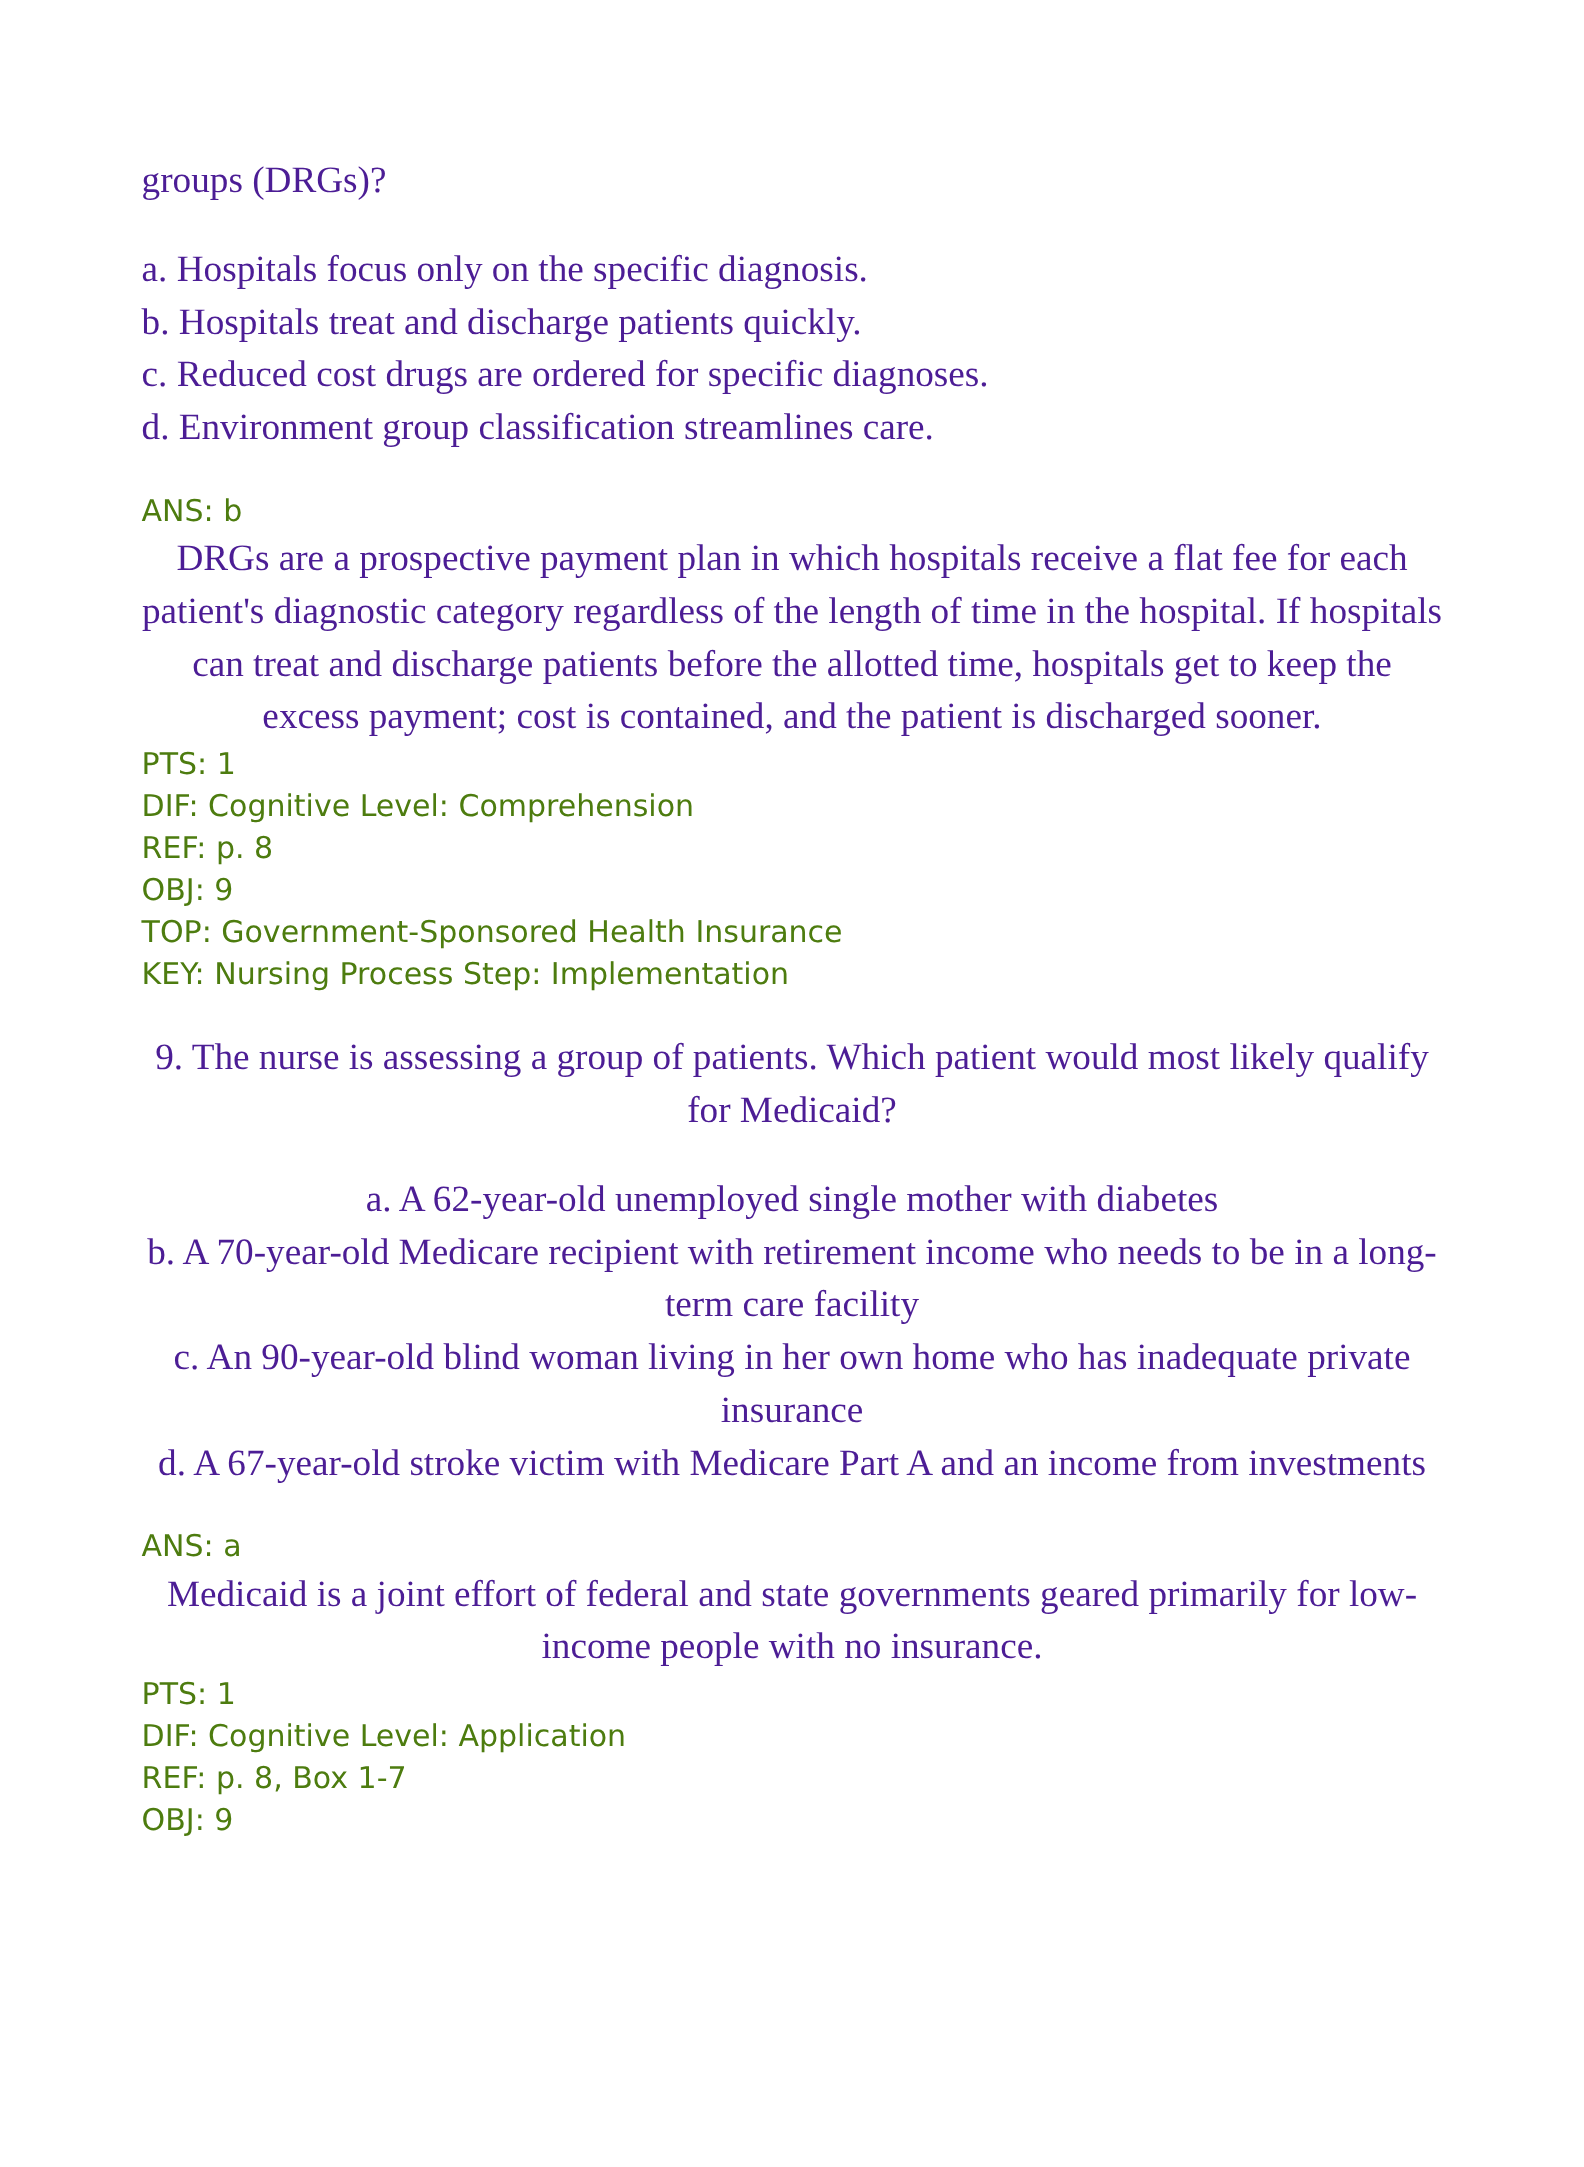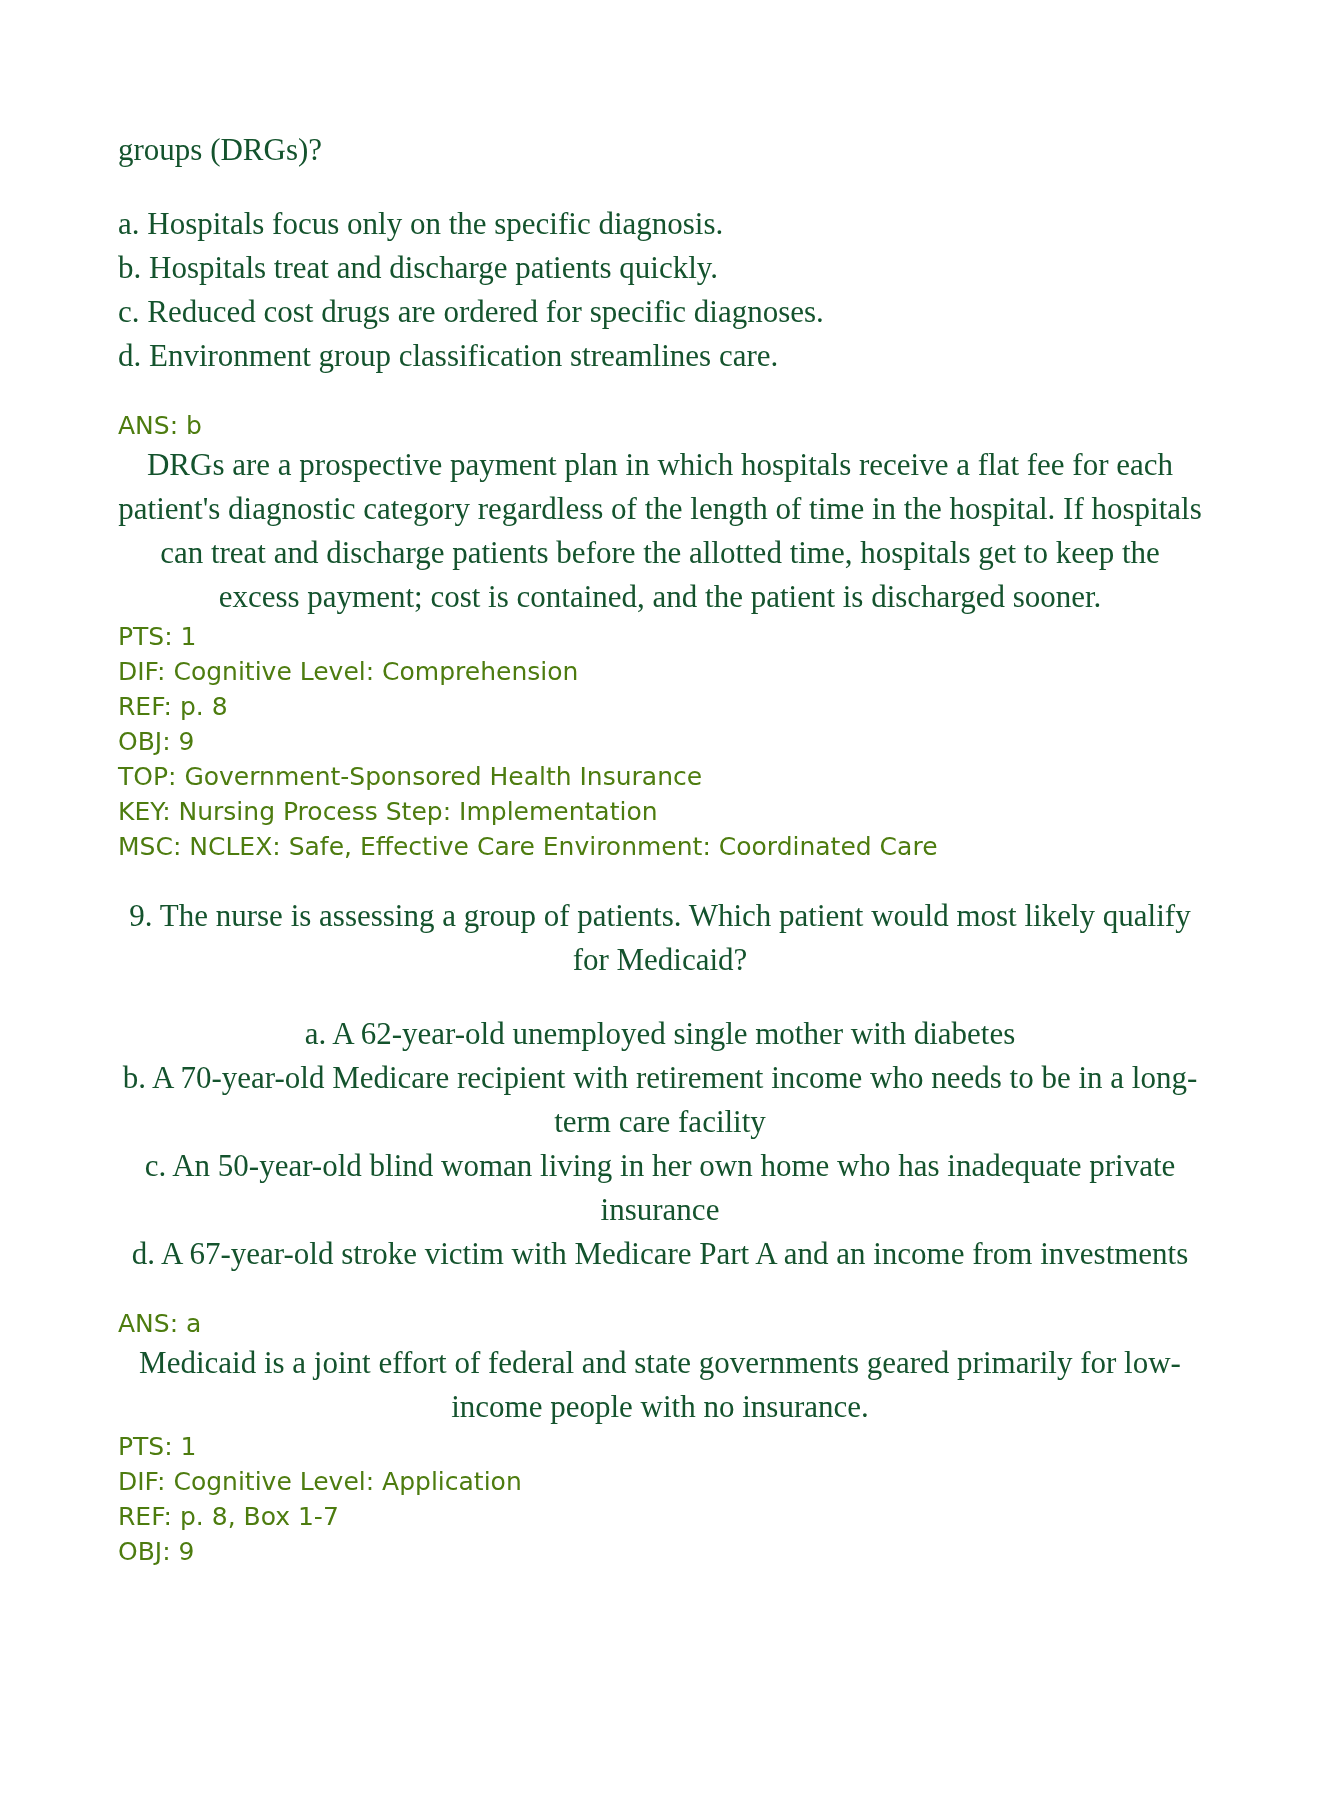--- a/index.html
+++ b/index.html
@@ -13,21 +13,21 @@
     height: 1806px;
     background: #ffffff;
     box-sizing: border-box;
     padding: 128px 118px 0 118px;
     overflow: hidden;
   }
   .serif {
     font-family: "Liberation Serif", "DejaVu Serif", serif;
     font-size: 31px;
     line-height: 44px;
-    color: #14532d;
+    color: #4c1d95;
   }
   .sans {
     font-family: "DejaVu Sans", "Liberation Sans", sans-serif;
     font-size: 25px;
     line-height: 35px;
     color: #4d7c0f;
   }
   .block {
     margin: 0;
     padding: 0;
@@ -59,33 +59,32 @@
 
   <div class="serif block para">DRGs are a prospective payment plan in which hospitals receive a flat fee for each patient's diagnostic category regardless of the length of time in the hospital. If hospitals can treat and discharge patients before the allotted time, hospitals get to keep the excess payment; cost is contained, and the patient is discharged sooner.</div>
 
   <div>
     <div class="sans block meta-line">PTS: 1</div>
     <div class="sans block meta-line">DIF: Cognitive Level: Comprehension</div>
     <div class="sans block meta-line">REF: p. 8</div>
     <div class="sans block meta-line">OBJ: 9</div>
     <div class="sans block meta-line">TOP: Government-Sponsored Health Insurance</div>
     <div class="sans block meta-line">KEY: Nursing Process Step: Implementation</div>
-    <div class="sans block meta-line">MSC: NCLEX: Safe, Effective Care Environment: Coordinated Care</div>
   </div>
 
   <div class="gap-lg"></div>
 
   <div class="serif block para">9. The nurse is assessing a group of patients. Which patient would most likely qualify for Medicaid?</div>
 
   <div class="gap-lg"></div>
 
   <div>
     <div class="serif block para">a. A 62-year-old unemployed single mother with diabetes</div>
     <div class="serif block para">b. A 70-year-old Medicare recipient with retirement income who needs to be in a long-term care facility</div>
-    <div class="serif block para">c. An 50-year-old blind woman living in her own home who has inadequate private insurance</div>
+    <div class="serif block para">c. An 90-year-old blind woman living in her own home who has inadequate private insurance</div>
     <div class="serif block para">d. A 67-year-old stroke victim with Medicare Part A and an income from investments</div>
   </div>
 
   <div class="gap-lg"></div>
 
   <div class="sans block line">ANS: a</div>
 
   <div class="serif block para">Medicaid is a joint effort of federal and state governments geared primarily for low-income people with no insurance.</div>
 
   <div>

